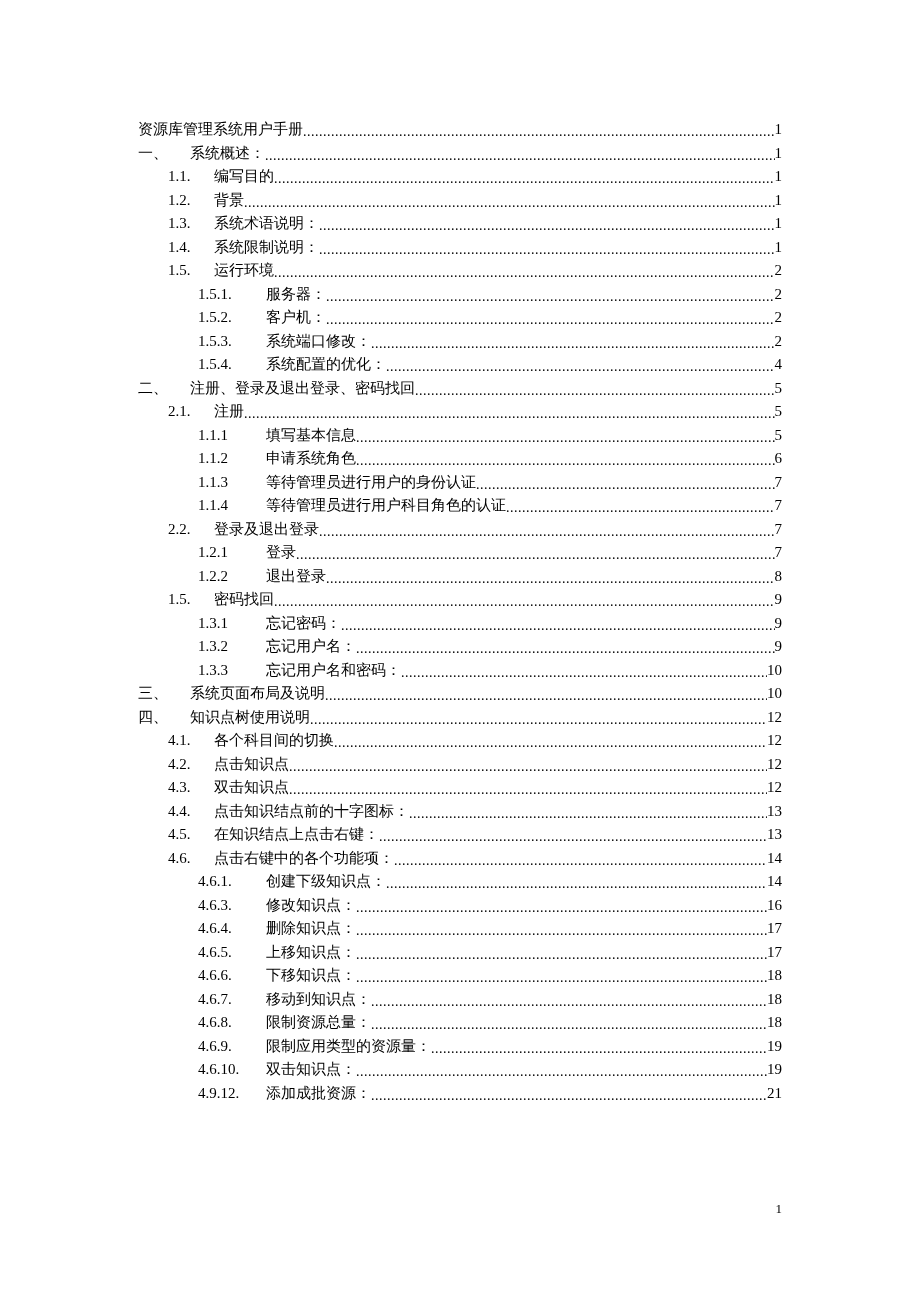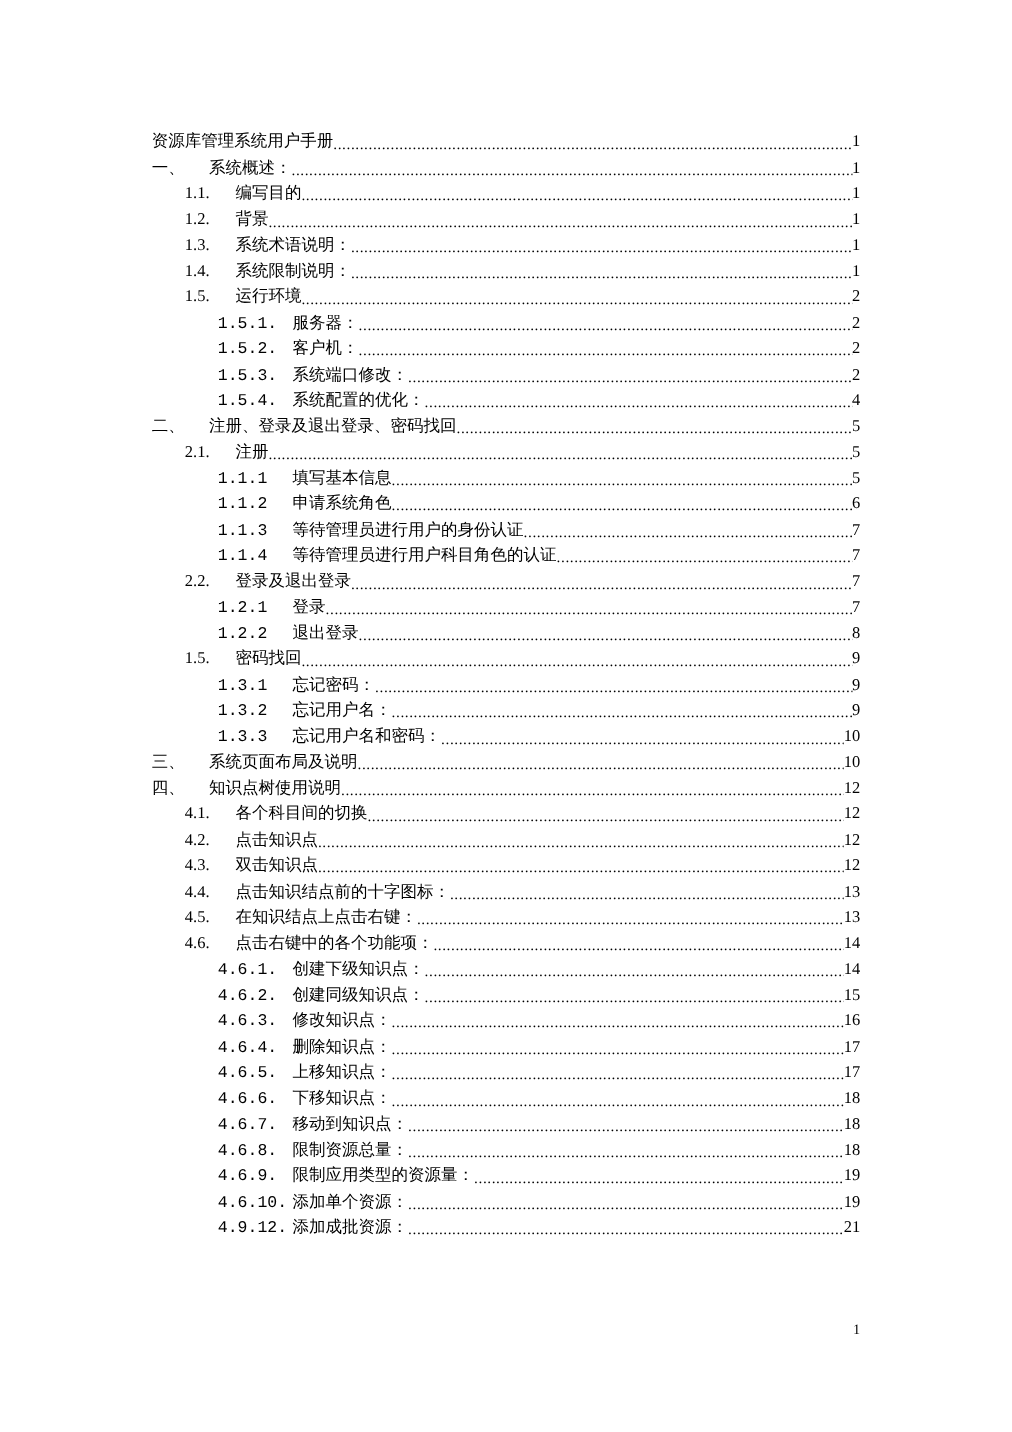--- a/index.html
+++ b/index.html
@@ -26,21 +26,21 @@
       white-space: nowrap;
     }
     .indent-0 { padding-left: 0; }
     .indent-1 { padding-left: 30px; }
     .indent-2 { padding-left: 60px; }
     .num {
       flex-shrink: 0;
     }
     .num-l0 { min-width: 52px; }
     .num-l1 { min-width: 46px; }
-    .num-l2 { min-width: 68px; font-family: Liberation Mono, monospace; }
+    .num-l2 { min-width: 68px; }
     .title {
       flex-shrink: 0;
     }
     .dots {
       flex: 1;
       overflow: hidden;
       letter-spacing: 0.5px;
       font-size: 14px;
       position: relative;
       top: 2px;
@@ -255,26 +255,20 @@
       <span class="dots"></span>
       <span class="page">14</span>
     </div>
     <div class="toc-line indent-2">
       <span class="num num-l2">4.6.1.</span>
       <span class="title">创建下级知识点：</span>
       <span class="dots"></span>
       <span class="page">14</span>
     </div>
     <div class="toc-line indent-2">
-      <span class="num num-l2">4.6.2.</span>
-      <span class="title">创建同级知识点：</span>
-      <span class="dots"></span>
-      <span class="page">15</span>
-    </div>
-    <div class="toc-line indent-2">
       <span class="num num-l2">4.6.3.</span>
       <span class="title">修改知识点：</span>
       <span class="dots"></span>
       <span class="page">16</span>
     </div>
     <div class="toc-line indent-2">
       <span class="num num-l2">4.6.4.</span>
       <span class="title">删除知识点：</span>
       <span class="dots"></span>
       <span class="page">17</span>
@@ -304,21 +298,21 @@
       <span class="page">18</span>
     </div>
     <div class="toc-line indent-2">
       <span class="num num-l2">4.6.9.</span>
       <span class="title">限制应用类型的资源量：</span>
       <span class="dots"></span>
       <span class="page">19</span>
     </div>
     <div class="toc-line indent-2">
       <span class="num num-l2">4.6.10.</span>
-      <span class="title">添加单个资源：</span>
+      <span class="title">双击知识点：</span>
       <span class="dots"></span>
       <span class="page">19</span>
     </div>
     <div class="toc-line indent-2">
       <span class="num num-l2">4.9.12.</span>
       <span class="title">添加成批资源：</span>
       <span class="dots"></span>
       <span class="page">21</span>
     </div>
   </div>

